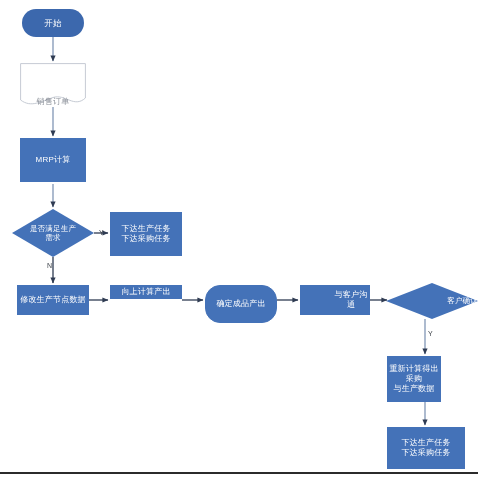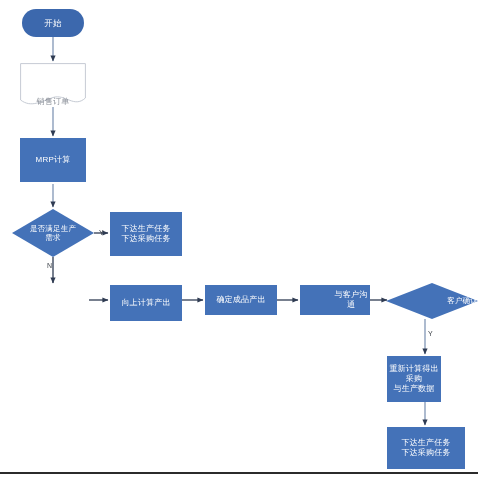--- a/index.html
+++ b/index.html
@@ -163,26 +163,29 @@
     </svg>
     <span class="label">是否满足生产
 需求</span>
   </div>
 
   <div class="node n-process" style="left:110px; top:212px; width:72px; height:44px;">
     <span class="label">下达生产任务
 下达采购任务</span>
   </div>
 
-
-  <div class="node n-process" style="left:110px; top:285px; width:72px; height:36px;justify-content:center;">
+  <div class="node n-process" style="left:17px; top:285px; width:72px; height:30px;">
+    <span class="label">修改生产节点数据</span>
+  </div>
+
+  <div class="node n-process" style="left:110px; top:285px; width:72px; height:14px;justify-content:center;">
     <span class="label">向上计算产出</span>
   </div>
 
-  <div class="node n-process" style="left:205px; top:285px; width:72px; height:30px;">
+  <div class="node n-process" style="left:205px; top:285px; width:72px; height:38px;border-radius:15px;">
     <span class="label">确定成品产出</span>
   </div>
 
   <div class="node n-process" style="left:300px; top:285px; width:70px; height:30px;padding-left:32px;">
     <span class="label">与客户沟通</span>
   </div>
 
   <div class="node n-decision" style="left:386px; top:283px; width:92px; height:36px;justify-content:flex-end;">
     <svg class="dia-shape" viewBox="0 0 92 36" preserveAspectRatio="none">
       <polygon points="46,0 92,18 46,36 0,18" fill="#4472b8"></polygon>

